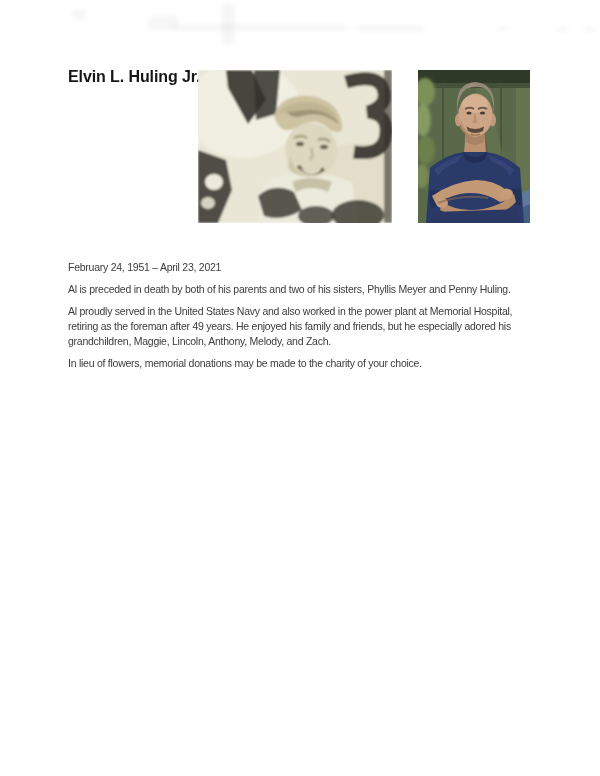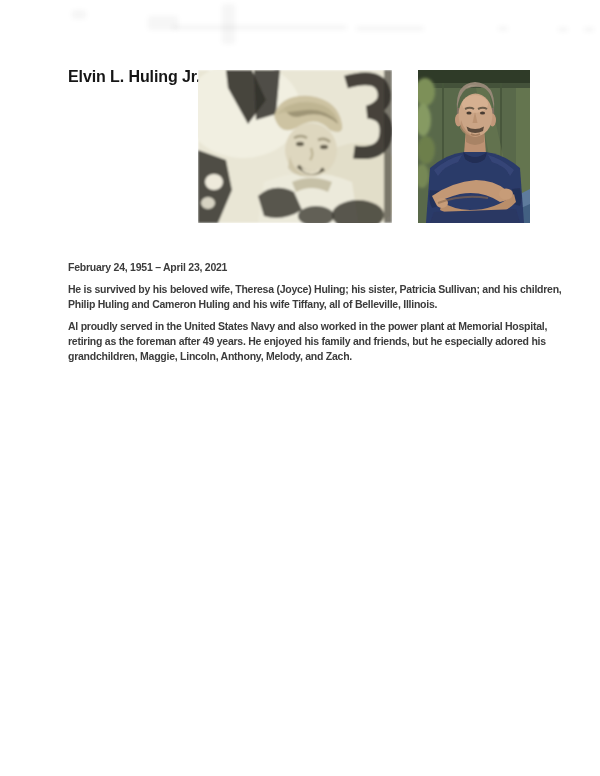--- a/index.html
+++ b/index.html
@@ -20,21 +20,21 @@
     font-size:16px;font-weight:bold;color:var(--title);letter-spacing:-0.1px;
   }
   .photo{position:absolute;top:70px;}
   .photo svg{display:block;width:100%;height:100%;}
   .photo-left{left:198px;width:194px;height:153px;}
   .photo-right{left:418px;width:112px;height:153px;}
   .text-block{
     position:absolute;left:68px;top:260px;width:525px;
     font-size:10.5px;line-height:15px;letter-spacing:-0.25px;color:var(--text);
   }
-  .text-block p{margin:0 0 7px 0;white-space:pre;font-weight:bold;}
+  .text-block p{margin:0 0 7px 0;white-space:pre;}
   
   .v-bwbg{fill:var(--photo-bw-bg);} .v-bwdark{fill:var(--photo-bw-dark);}
   .v-green{fill:var(--photo-green-bg);} .v-greendark{fill:var(--photo-green-dark);}
   .v-greenlight{fill:var(--photo-green-light);}
   .v-skin{fill:var(--skin);} .v-hair{fill:var(--hair-gray);} .v-shirt{fill:var(--shirt-navy);}
 </style>
 </head>
 <body>
 
 <div class="page">
@@ -152,20 +152,20 @@
         <ellipse cx="88" cy="124" rx="7" ry="5.5" fill="#c79c78"></ellipse>
         <ellipse cx="24" cy="133" rx="6" ry="5" fill="#c79c78"></ellipse>
         <path d="M20,133 Q44,124 70,128" stroke="#8a6a4f" stroke-width="2" fill="none" opacity="0.6"></path>
         <path d="M16,142 L98,139 L102,153 L12,153 Z" fill="#2a3763"></path>
       </g>
     </svg>
   </figure>
 
   <div class="text-block">
     <p>February 24, 1951 – April 23, 2021</p>
-    <p>He is survived by his beloved wife, Theresa (Joyce) Huling; his sister, Patricia Sullivan; and his children,
-Philip Huling and Cameron Huling and his wife Tiffany, all of Belleville, Illinois.</p>
+    <p>Al is preceded in death by both of his parents and two of his sisters, Phyllis Meyer and Penny Huling.</p>
     <p>Al proudly served in the United States Navy and also worked in the power plant at Memorial Hospital,
 retiring as the foreman after 49 years. He enjoyed his family and friends, but he especially adored his
 grandchildren, Maggie, Lincoln, Anthony, Melody, and Zach.</p>
+    <p>In lieu of flowers, memorial donations may be made to the charity of your choice.</p>
   </div>
 
 </div>
 
 </body></html>

